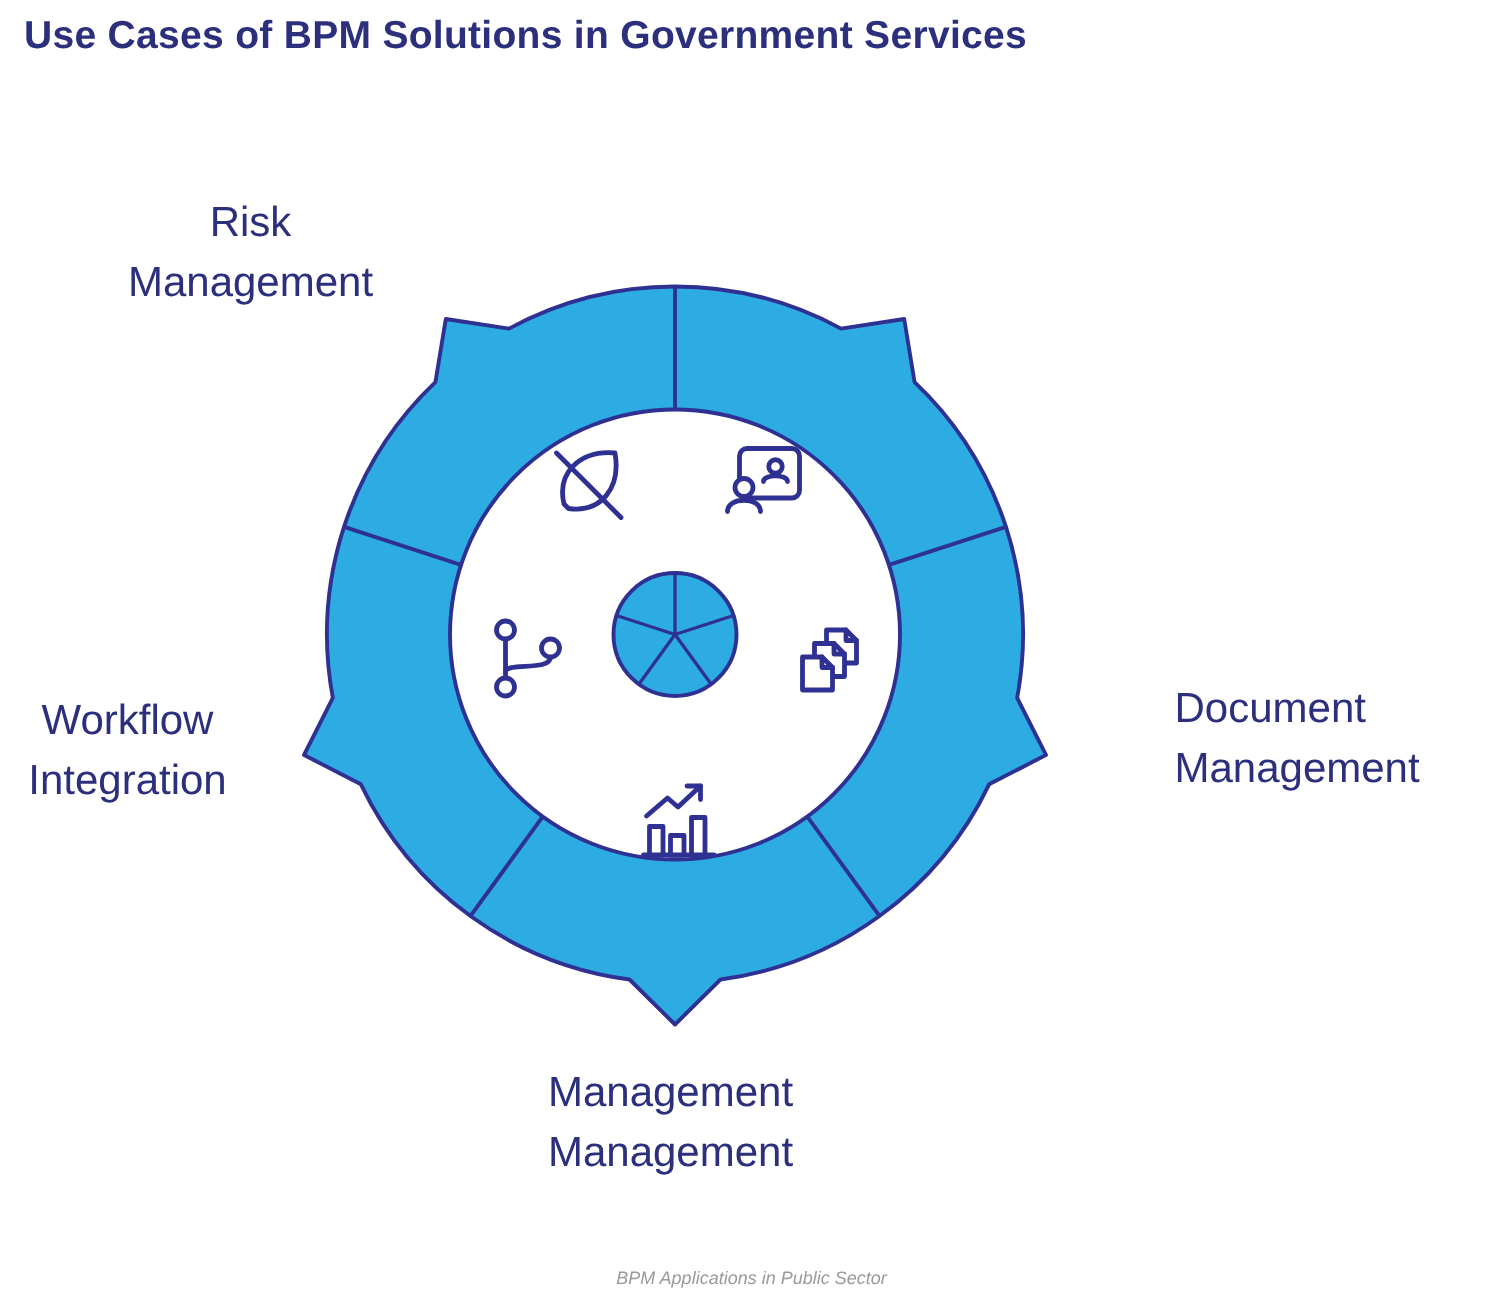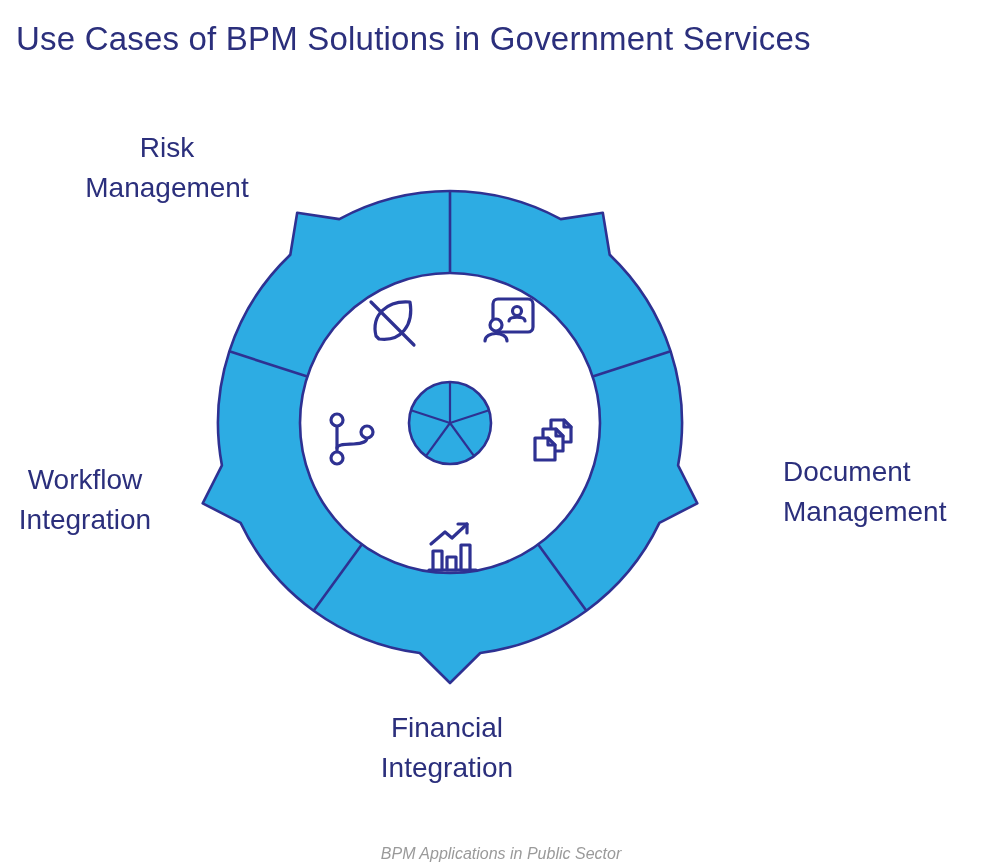--- a/index.html
+++ b/index.html
@@ -5,37 +5,37 @@
   * { margin: 0; padding: 0; box-sizing: border-box; }
   html, body { background: #ffffff; }
   body {
     width: 1002px; height: 868px;
     position: relative; overflow: hidden;
     font-family: "Liberation Sans", sans-serif;
   }
   .canvas { position: absolute; inset: 0; }
   .title {
     position: absolute; left: 16px; top: 8px; width: 978px;
-    font-size: 33px; font-weight: normal; color: var(--ink-text, #2B2F7C);
-    letter-spacing: 0.2px; white-space: nowrap; margin-top: 12px;
+    font-size: 26px; font-weight: bold; color: var(--ink-text, #2B2F7C);
+    letter-spacing: 0.2px; white-space: nowrap;
   }
   .seg-label {
     position: absolute;
     font-size: 28px; line-height: 40px; font-weight: 400;
     color: var(--ink-text, #2B2F7C);
   }
   .centered { text-align: center; transform: translateX(-50%); }
   #label-risk      { left: 167px; top: 128px; width: 190px; }
   #label-citizen   { left: 637px; top: 122px; width: 232px; text-align: left; }
   #label-document  { left: 737px; top: 452px; width: 232px; text-align: left; margin-left: 46px; }
   #label-workflow  { left: 85px;  top: 460px; width: 176px; }
   #label-financial { left: 447px; top: 708px; width: 216px; }
   .footer {
     position: absolute; left: 50%; transform: translateX(-50%); top: 845px;
-    font-size: 16px; font-style: italic; color: var(--muted, #9A9A9A);
+    font-size: 12px; font-style: italic; color: var(--muted, #9A9A9A);
     white-space: nowrap;
   }
   #diagram-svg { position: absolute; left: 0; top: 0; }
   .st { stroke: var(--outline, #2E3192); stroke-width: 3.2; fill: none;
         stroke-linecap: round; stroke-linejoin: round; }
   .wf { fill: #ffffff; }
 </style>
 </head>
 <body>
 
@@ -107,17 +107,17 @@
     </g>
   </svg>
 
   <div class="seg-label centered" id="label-risk">Risk Management</div>
 
 
   <div class="seg-label" id="label-document">Document Management</div>
 
   <div class="seg-label centered" id="label-workflow">Workflow Integration</div>
 
-  <div class="seg-label centered" id="label-financial">Financial Integration</div>
+  <div class="seg-label centered" id="label-financial">Management Management</div>
 
   <div class="footer">BPM Applications in Public Sector</div>
 
 </div>
 
 </body></html>

